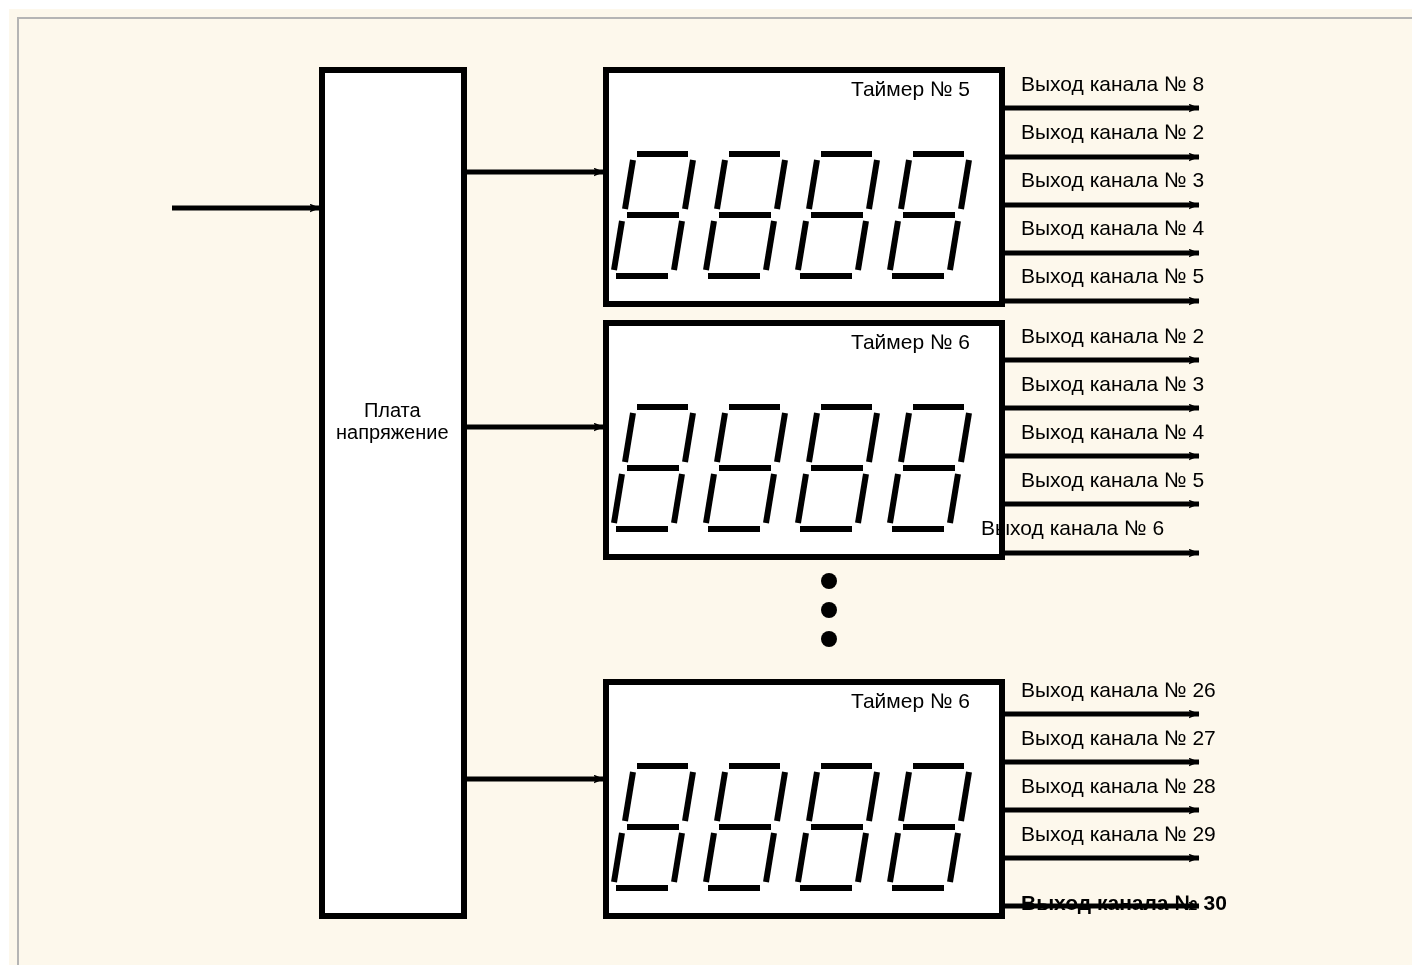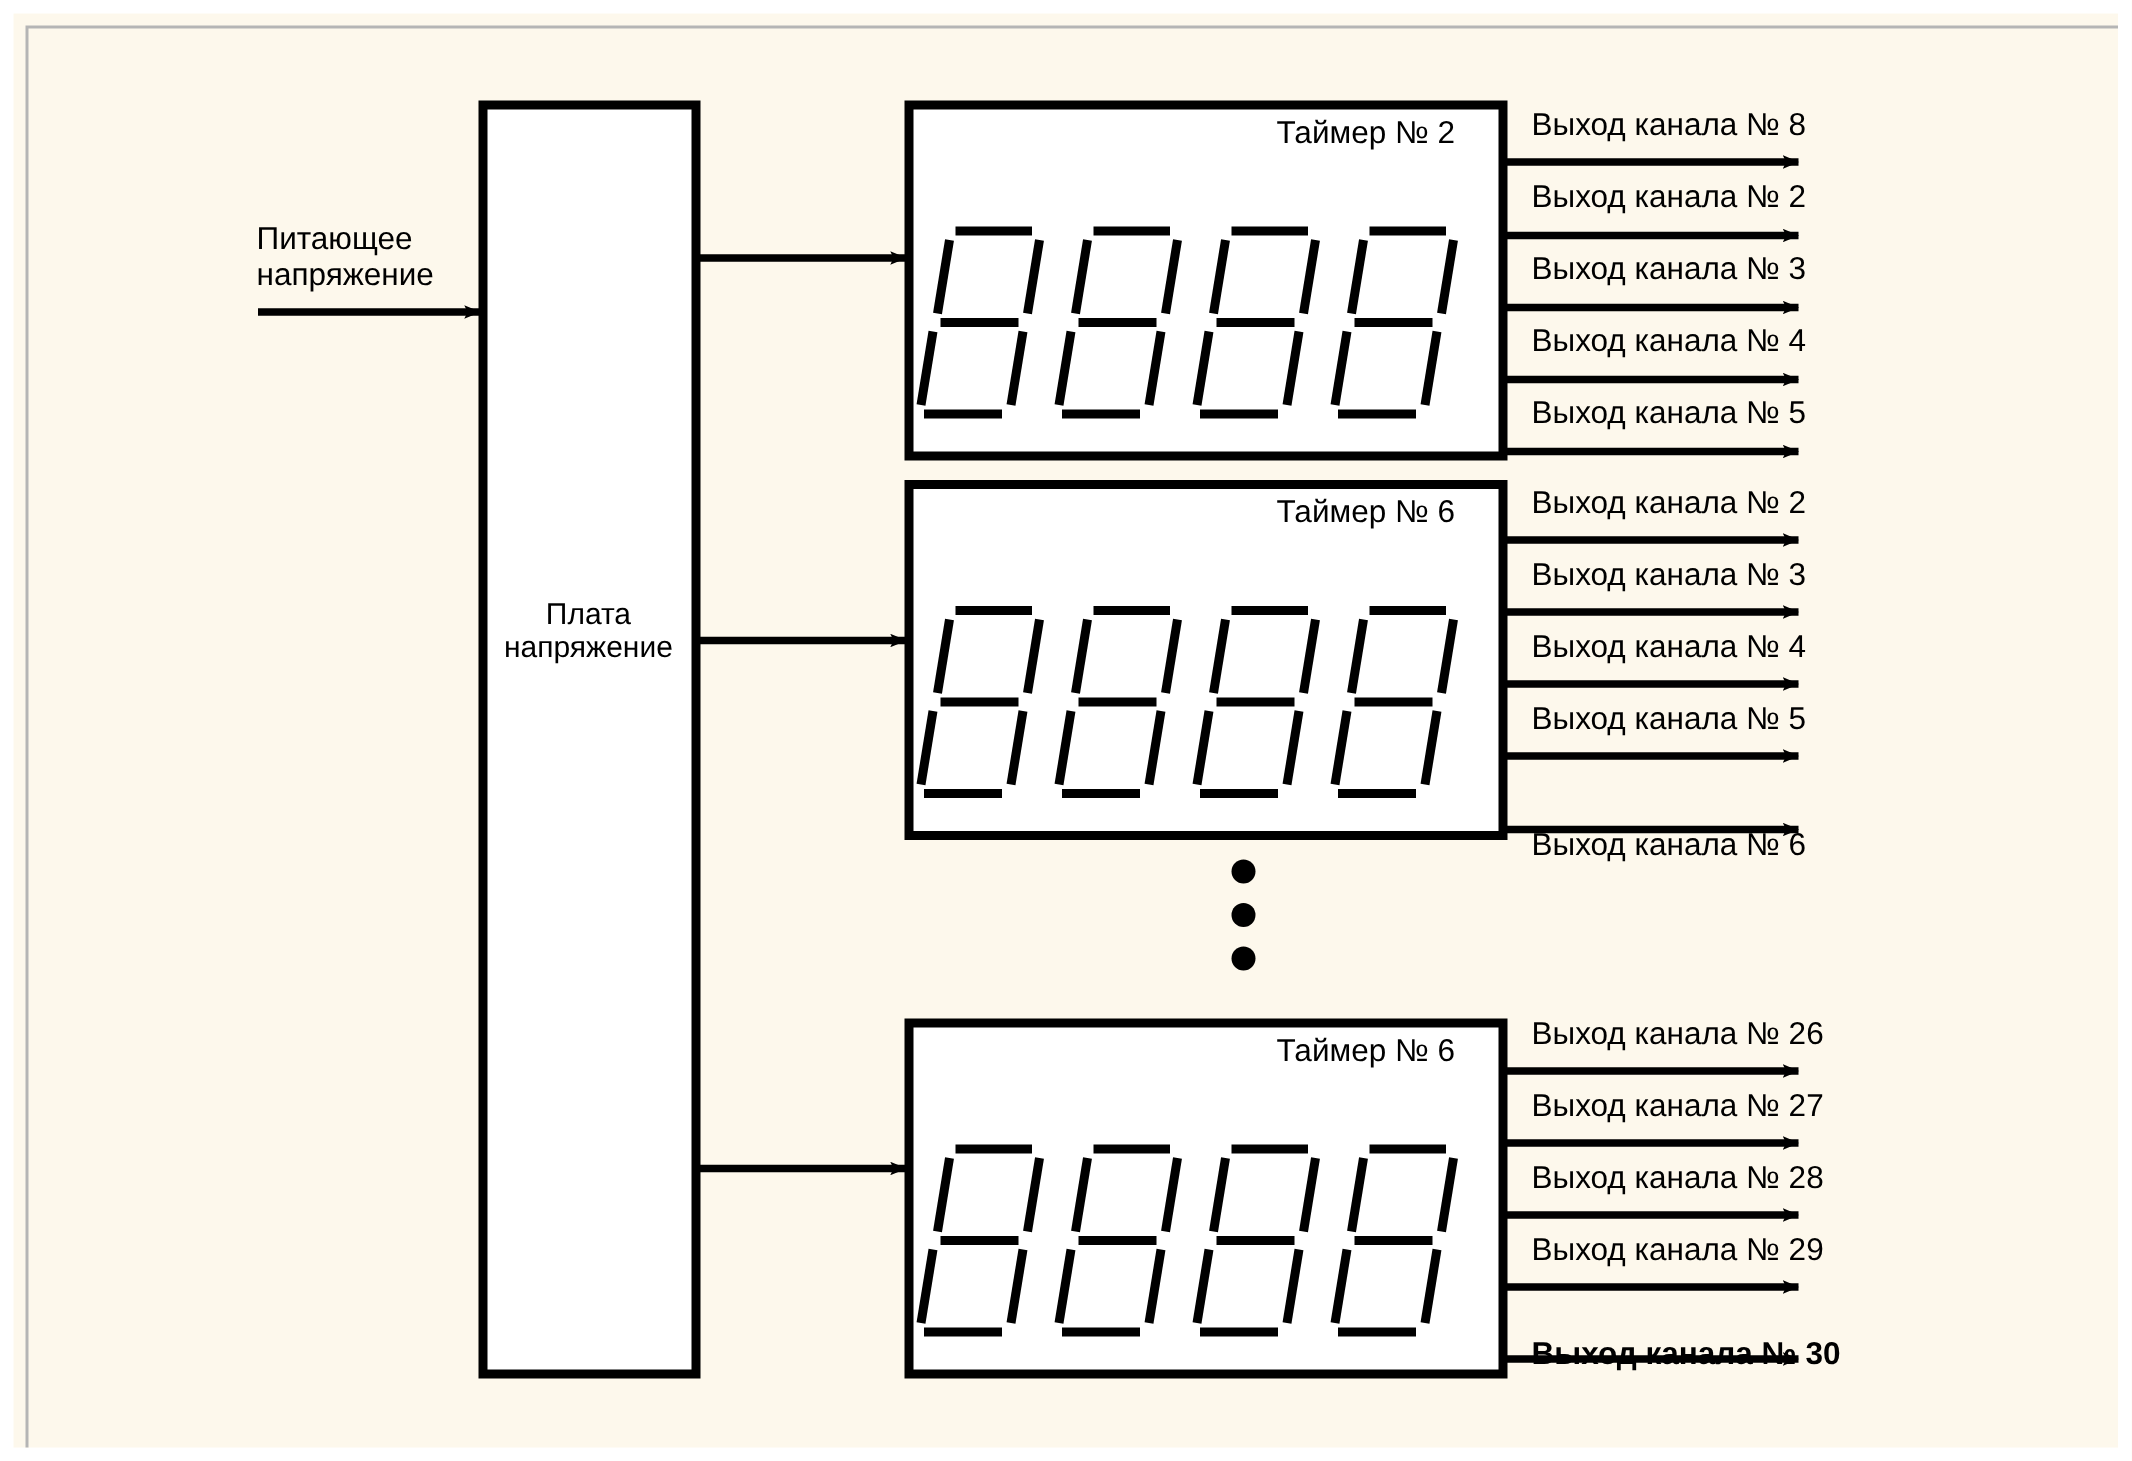--- a/index.html
+++ b/index.html
@@ -246,45 +246,41 @@
 
     <g stroke="#000" stroke-width="5">
       <line x1="995" y1="705" x2="1190" y2="705" marker-end="url(#arrowhead)"></line>
       <line x1="995" y1="753" x2="1190" y2="753" marker-end="url(#arrowhead)"></line>
       <line x1="995" y1="801" x2="1190" y2="801" marker-end="url(#arrowhead)"></line>
       <line x1="995" y1="849" x2="1190" y2="849" marker-end="url(#arrowhead)"></line>
       <line x1="995" y1="897" x2="1190" y2="897" marker-end="url(#arrowhead)"></line>
     </g>
   </svg>
 
-  <div class="lbl supply-label">
-    <div>Питающее</div>
-    <div>напряжение</div>
-  </div>
 
   <div class="lbl board-label">
     <div>Плата</div>
     <div>напряжение</div>
   </div>
 
-  <div class="lbl timer-label" style="right:442px; top:68px;">Таймер № 2</div>
+  <div class="lbl timer-label" style="right:442px; top:68px;">Таймер № 5</div>
   <div class="lbl timer-label" style="right:442px; top:321px;">Таймер № 6</div>
   <div class="lbl timer-label" style="right:442px; top:680px;">Таймер № 6</div>
 
   <div class="lbl chan-label" style="left:1012px; top:63px;">Выход канала № 8</div>
   <div class="lbl chan-label" style="left:1012px; top:111px;">Выход канала № 2</div>
   <div class="lbl chan-label" style="left:1012px; top:159px;">Выход канала № 3</div>
   <div class="lbl chan-label" style="left:1012px; top:207px;">Выход канала № 4</div>
   <div class="lbl chan-label" style="left:1012px; top:255px;">Выход канала № 5</div>
 
   <div class="lbl chan-label" style="left:1012px; top:315px;">Выход канала № 2</div>
   <div class="lbl chan-label" style="left:1012px; top:363px;">Выход канала № 3</div>
   <div class="lbl chan-label" style="left:1012px; top:411px;">Выход канала № 4</div>
   <div class="lbl chan-label" style="left:1012px; top:459px;">Выход канала № 5</div>
-  <div class="lbl chan-label" style="left:1012px; top:507px;margin-top:36px;">Выход канала № 6</div>
+  <div class="lbl chan-label" style="left:972px; top:507px;">Выход канала № 6</div>
 
   <div class="lbl chan-label" style="left:1012px; top:669px;">Выход канала № 26</div>
   <div class="lbl chan-label" style="left:1012px; top:717px;">Выход канала № 27</div>
   <div class="lbl chan-label" style="left:1012px; top:765px;">Выход канала № 28</div>
   <div class="lbl chan-label" style="left:1012px; top:813px;">Выход канала № 29</div>
   <div class="lbl chan-label" style="left:1012px; top:882px;font-weight:bold;">Выход канала № 30</div>
 
 </div>
 
 </body></html>

